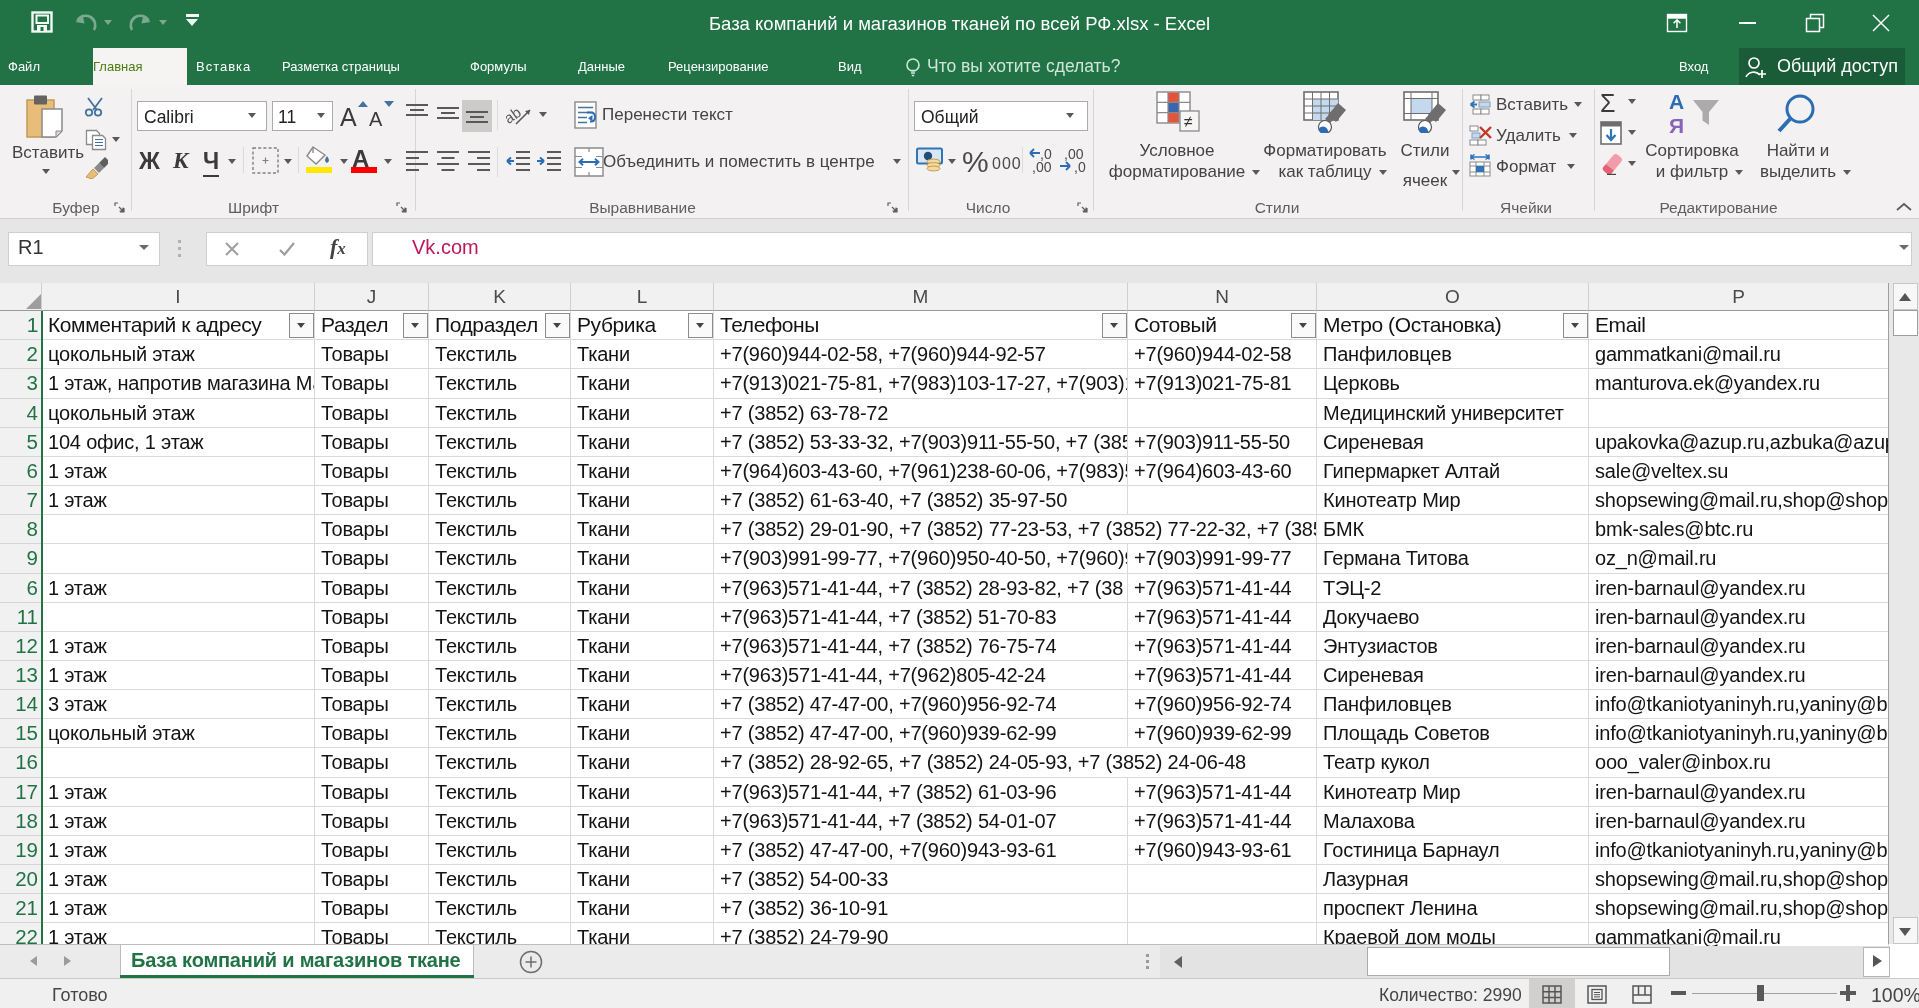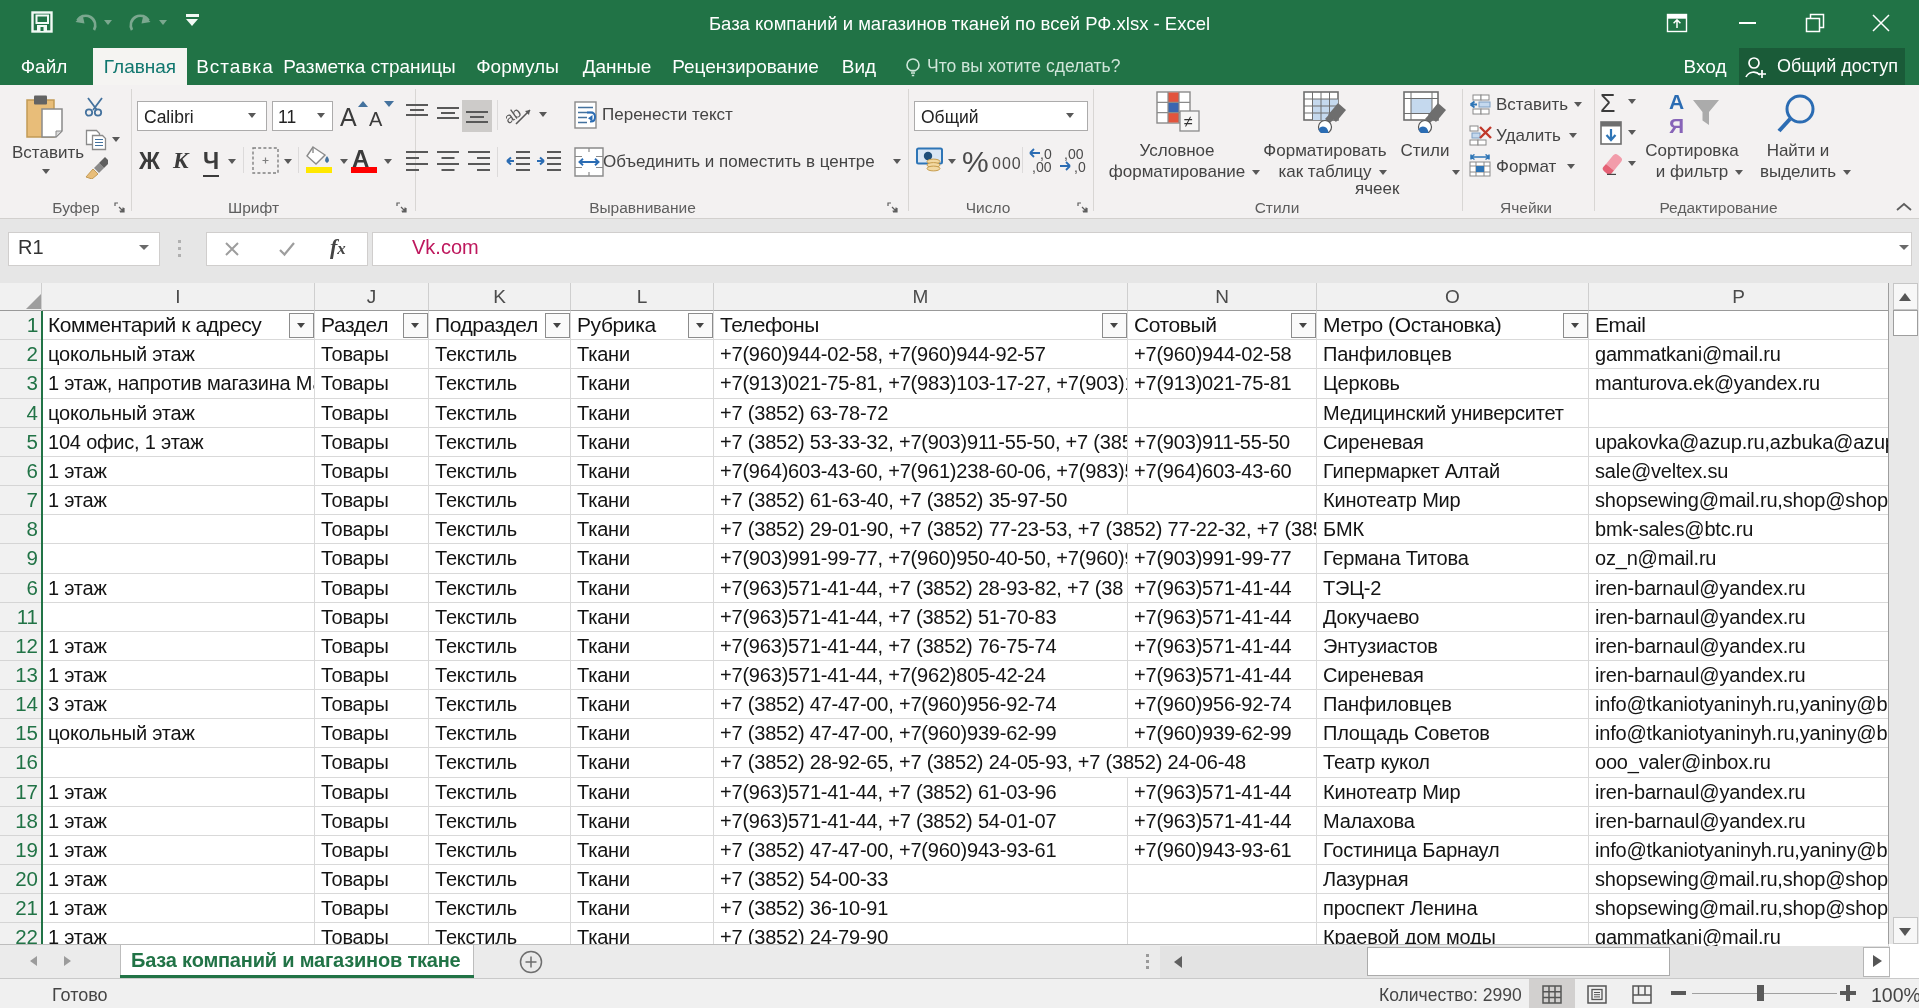--- a/index.html
+++ b/index.html
@@ -5,22 +5,22 @@
 * { margin:0; padding:0; box-sizing:border-box; }
 html,body { width:1919px; height:1008px; overflow:hidden; }
 body { font-family:"Liberation Sans", sans-serif; position:relative; background:#fff; }
 .abs { position:absolute; }
 
 
 #titlebar { left:0; top:0; width:1919px; height:48px; background:#217346; color:#fff; }
 #title { left:0; right:0; top:13px; text-align:center; font-size:18.5px; color:#fff; }
 
 #tabrow { left:0; top:48px; width:1919px; height:37px; background:#217346; }
-.tab { position:absolute; top:0; height:37px; line-height:37px; color:#fff; font-size:19px; text-align:center; }
-#tab-active { background:#f5f4f2; color:#0f766e; }
+.tab { position:absolute; top:0; height:37px; line-height:37px; color:#fff; font-size:13px; }
+#tab-active { background:#f5f4f2; color:#4d7c0f; }
 
 #ribbon { left:0; top:85px; width:1919px; height:134px; background:#f3f1f1; border-bottom:1px solid #d2d0ce; }
 .gsep { position:absolute; top:4px; height:122px; width:1px; background:#d8d6d4; }
 .glabel { position:absolute; top:114px; height:20px; font-size:15.5px; color:#5e5e5e; text-align:center; }
 .launch { position:absolute; top:116px; width:13px; height:13px; }
 .rtxt { position:absolute; font-size:17px; color:#444; white-space:nowrap; }
 .combo { position:absolute; background:#fff; border:1px solid #acabab; }
 .caret { position:absolute; width:0; height:0; border-left:4.5px solid transparent; border-right:4.5px solid transparent; border-top:5.5px solid #585858; }
 
 #fbar { left:0; top:219px; width:1919px; height:64px; background:#e6e6e6; }
@@ -303,21 +303,21 @@
   <svg class="abs" style="left:1403px;top:6px" width="46" height="42" viewBox="0 0 46 42">
     <rect x="1" y="1" width="34" height="28" fill="#fff" stroke="#6e6e6e" stroke-width="1.6"></rect>
     <rect x="8" y="7.5" width="21" height="15" fill="#c5d9ee"></rect>
     <path d="M1 7.5 h34 M1 22.5 h34 M8 1 v28 M29 1 v28" stroke="#6e6e6e" stroke-width="1"></path>
     <path d="M25 24 L35 12 L43 19 L33 31 Z" fill="#6e6e6e"></path>
     <path d="M22 28 L26 23.5 L31 28 L27 32 Z" fill="#6e6e6e"></path>
     <circle cx="22" cy="36" r="6.5" fill="#fff" stroke="#555" stroke-width="1.2"></circle>
     <path d="M15.5 38.5 a6.5 6.5 0 0 0 10 3 q-1 -6 -5.5 -6 q-3 0 -4.5 3 z" fill="#2b6cb3"></path>
   </svg>
   <div class="rtxt" style="left:1355px;top:56px;width:140px;text-align:center;">Стили</div>
-  <div class="rtxt" style="left:1355px;top:94px;width:140px;">ячеек</div>
+  <div class="rtxt" style="left:1355px;top:86px;width:140px;text-align:center;">ячеек</div>
   <div class="caret" style="left:1452px;top:85px;border-left-width:4px;border-right-width:4px;border-top-width:5px;"></div>
   <div class="glabel" style="left:1217px;width:120px;">Стили</div>
   <div class="gsep" style="left:1462px;"></div>
 
   <svg class="abs" style="left:1469px;top:9px" width="24" height="22" viewBox="0 0 24 22">
     <g fill="#fff" stroke="#8a8a8a">
       <rect x="4" y="1" width="8" height="5"></rect>
         <rect x="12" y="1" width="8" height="5"></rect>
       <rect x="4" y="15" width="8" height="5"></rect>
         <rect x="12" y="15" width="8" height="5"></rect>

